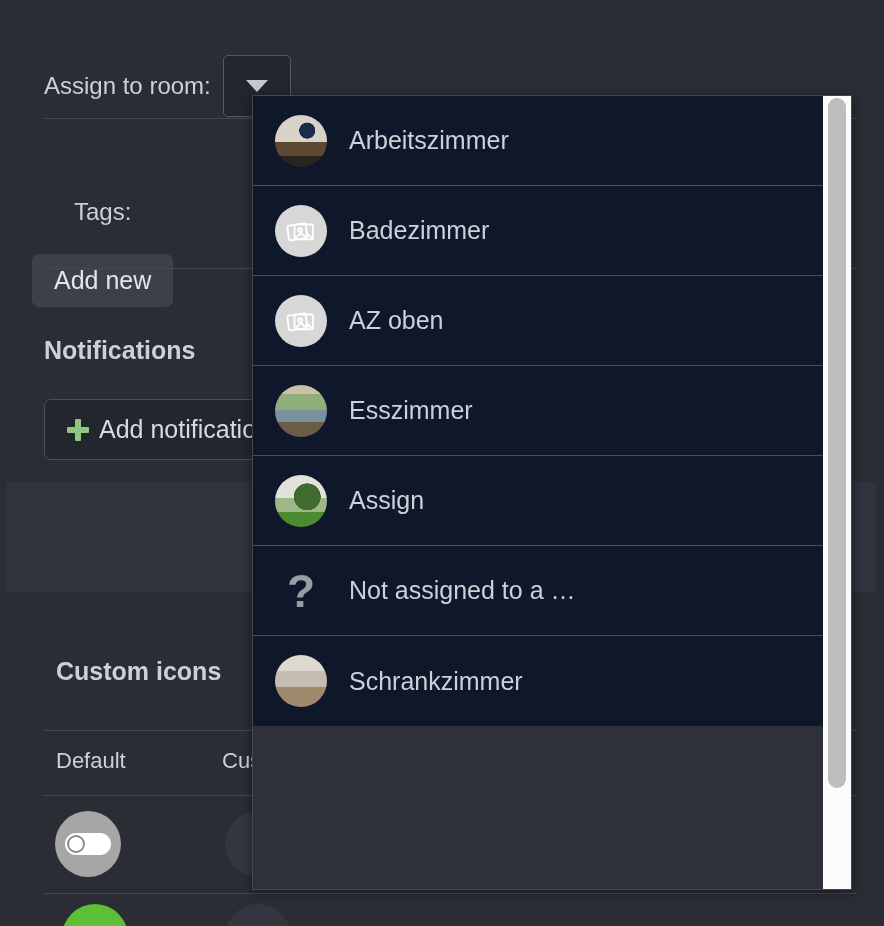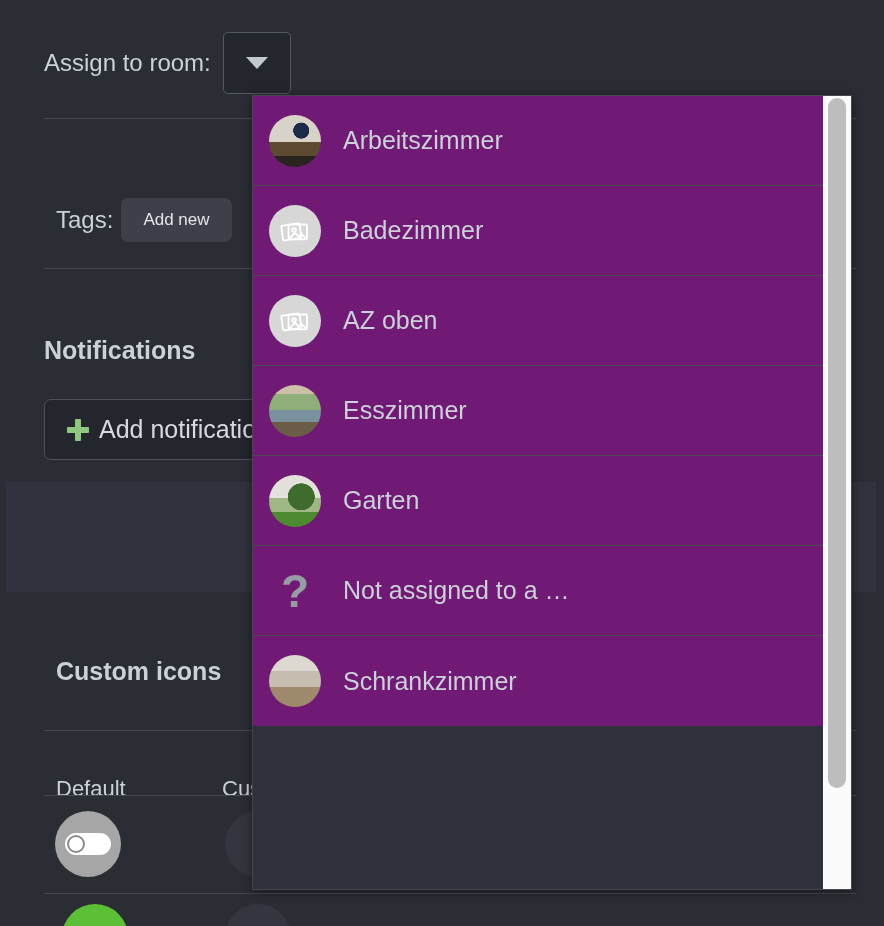--- a/index.html
+++ b/index.html
@@ -20,21 +20,21 @@
   
   #bg-page {
     position: absolute;
     inset: 0;
     background: #2b2d35;
   }
 
   .row-assign {
     position: absolute;
     left: 44px;
-    top: 32px;
+    top: 55px;
     display: flex;
     align-items: center;
     gap: 12px;
     text-align: center;
   }
   .field-label {
     font-size: 24px;
     color: #ccd0d8;
     white-space: nowrap;
   }
@@ -63,31 +63,32 @@
     background: #45484f;
   }
   #div-1 { top: 118px; width: 812px; }
   #div-2 { top: 268px; width: 812px; }
   #div-3 { top: 730px; width: 812px; }
   #div-4 { top: 795px; width: 812px; }
   #div-5 { top: 893px; width: 812px; }
 
   .row-tags {
     position: absolute;
-    left: 56px;
+    left: 32px;
     top: 198px;
     display: flex;
     align-items: center;
-    gap: 8px;
+    gap: 28px;
+    flex-direction: column;
   }
   .tag-button {
     background: #3d4049;
     border-radius: 7px;
     padding: 12px 22px;
-    font-size: 17px;
+    font-size: 25px;
     color: #e2e5ea;
     white-space: nowrap;
   }
 
   .section-heading {
     position: absolute;
     left: 44px;
     font-size: 25px;
     font-weight: bold;
     color: #ccd0d8;
@@ -138,21 +139,20 @@
     height: 110px;
     background: #30333d;
   }
 
   
   .table-head {
     position: absolute;
     top: 748px;
     font-size: 22px;
     color: #ccd0d8;
-    margin-top: 28px;
   }
   #col-default { left: 56px; }
   #col-custom  { left: 222px; }
 
   .icon-circle {
     position: absolute;
     border-radius: 50%;
     display: flex;
     align-items: center;
     justify-content: center;
@@ -219,24 +219,24 @@
   #dropdown-list {
     position: absolute;
     left: 0; top: 0;
     width: 570px;
   }
   .dropdown-item {
     height: 90px;
     display: flex;
     align-items: center;
     gap: 22px;
-    padding-left: 16px;
+    padding-left: 22px;
     box-sizing: border-box;
     border-bottom: 1px solid #4a4d56;
-    background: #701a75;
+    background: #0f172a;
   }
   .dropdown-item:last-child { border-bottom: none; }
 
   .room-avatar {
     width: 52px;
     height: 52px;
     border-radius: 50%;
     flex: none;
     position: relative;
     overflow: hidden;
@@ -413,21 +413,21 @@
       <span class="room-label">AZ oben</span>
     </div>
 
     <div class="dropdown-item">
       <span class="room-avatar ph-esszimmer"></span>
       <span class="room-label">Esszimmer</span>
     </div>
 
     <div class="dropdown-item">
       <span class="room-avatar ph-garten"></span>
-      <span class="room-label">Garten</span>
+      <span class="room-label">Assign</span>
     </div>
 
 
     <div class="dropdown-item">
       <span class="room-avatar none">
         <span class="qmark">?</span>
       </span>
       <span class="room-label">Not assigned to a …</span>
     </div>
 

